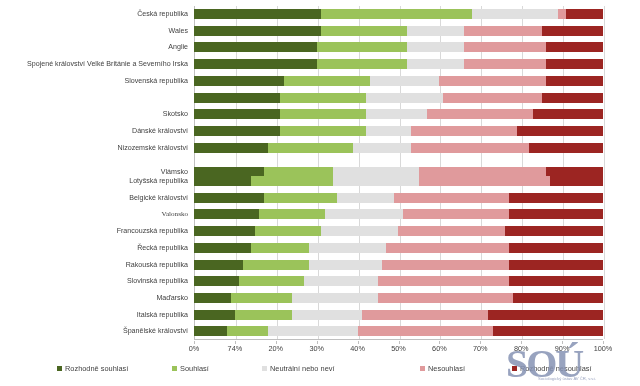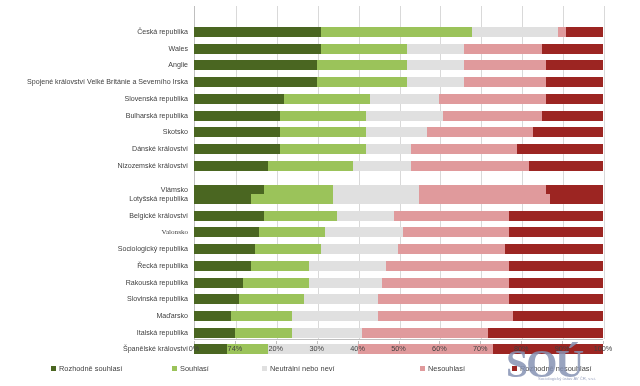--- a/index.html
+++ b/index.html
@@ -32,21 +32,21 @@
   .gridline{
     position:absolute;
     top:0;bottom:0;
     width:1px;
     background:#d9d9d9;
   }
 
   
   .rows{
     position:absolute;
-    left:0;top:24px;
+    left:0;top:6px;
     width:640px;height:334px;
   }
   .row{
     position:absolute;
     left:0;
     width:640px;
     height:16.7px;
   }
   .cat-label{
     position:absolute;
@@ -216,21 +216,20 @@
         <div class="cat-label">Slovenská republika</div>
         <div class="bar" title="Slovenská republika">
           <div class="seg s0" title="Rozhodně souhlasí: 22%" style="background: rgb(74, 102, 33); width: 22%;"></div>
           <div class="seg s1" title="Souhlasí: 21%" style="background: rgb(155, 195, 90); width: 21%;"></div>
           <div class="seg s2" title="Neutrální nebo neví: 17%" style="background: rgb(224, 224, 224); width: 17%;"></div>
           <div class="seg s3" title="Nesouhlasí: 26%" style="background: rgb(224, 154, 156); width: 26%;"></div>
           <div class="seg s4" title="Rozhodně nesouhlasí: 14%" style="background: rgb(156, 37, 34); width: 14%;"></div>
         </div>
       </div>
       <div class="row" style="top: 83.5px;">
-        <div class="cat-label">Bulharská republika</div>
         <div class="bar" title="Bulharská republika">
           <div class="seg s0" title="Rozhodně souhlasí: 21%" style="background: rgb(74, 102, 33); width: 21%;"></div>
           <div class="seg s1" title="Souhlasí: 21%" style="background: rgb(155, 195, 90); width: 21%;"></div>
           <div class="seg s2" title="Neutrální nebo neví: 19%" style="background: rgb(224, 224, 224); width: 19%;"></div>
           <div class="seg s3" title="Nesouhlasí: 24%" style="background: rgb(224, 154, 156); width: 24%;"></div>
           <div class="seg s4" title="Rozhodně nesouhlasí: 15%" style="background: rgb(156, 37, 34); width: 15%;"></div>
         </div>
       </div>
       <div class="row" style="top: 100.2px;">
         <div class="cat-label">Skotsko</div>
@@ -296,21 +295,21 @@
         <div class="cat-label">Valonsko</div>
         <div class="bar" title="Valonsko">
           <div class="seg s0" title="Rozhodně souhlasí: 16%" style="background: rgb(74, 102, 33); width: 16%;"></div>
           <div class="seg s1" title="Souhlasí: 16%" style="background: rgb(155, 195, 90); width: 16%;"></div>
           <div class="seg s2" title="Neutrální nebo neví: 19%" style="background: rgb(224, 224, 224); width: 19%;"></div>
           <div class="seg s3" title="Nesouhlasí: 26%" style="background: rgb(224, 154, 156); width: 26%;"></div>
           <div class="seg s4" title="Rozhodně nesouhlasí: 23%" style="background: rgb(156, 37, 34); width: 23%;"></div>
         </div>
       </div>
       <div class="row" style="top: 217.1px;">
-        <div class="cat-label">Sociologický republika</div>
+        <div class="cat-label">Francouzská republika</div>
         <div class="bar" title="Francouzská republika">
           <div class="seg s0" title="Rozhodně souhlasí: 15%" style="background: rgb(74, 102, 33); width: 15%;"></div>
           <div class="seg s1" title="Souhlasí: 16%" style="background: rgb(155, 195, 90); width: 16%;"></div>
           <div class="seg s2" title="Neutrální nebo neví: 19%" style="background: rgb(224, 224, 224); width: 19%;"></div>
           <div class="seg s3" title="Nesouhlasí: 26%" style="background: rgb(224, 154, 156); width: 26%;"></div>
           <div class="seg s4" title="Rozhodně nesouhlasí: 24%" style="background: rgb(156, 37, 34); width: 24%;"></div>
         </div>
       </div>
       <div class="row" style="top: 233.8px;">
         <div class="cat-label">Řecká republika</div>
@@ -393,21 +392,21 @@
       <div class="xlabel" style="left: 286.3px;">70%</div>
       <div class="xtick" style="left: 327.2px;"></div>
       <div class="xlabel" style="left: 327.2px;">80%</div>
       <div class="xtick" style="left: 368.1px;"></div>
       <div class="xlabel" style="left: 368.1px;">90%</div>
       <div class="xtick" style="left: 409px;"></div>
       <div class="xlabel" style="left: 409px;">100%</div>
     </div>
 
   <div class="legend" id="legend">
-      <div class="legend-item" style="left: 51px;">
+      <div class="legend-item" style="left: 57px;">
         <span class="legend-swatch s0" style="background: rgb(74, 102, 33);"></span>
         <span>Rozhodně souhlasí</span>
       </div>
       <div class="legend-item" style="left: 172px;">
         <span class="legend-swatch s1" style="background: rgb(155, 195, 90);"></span>
         <span>Souhlasí</span>
       </div>
       <div class="legend-item" style="left: 262px;">
         <span class="legend-swatch s2" style="background: rgb(224, 224, 224);"></span>
         <span>Neutrální nebo neví</span>

